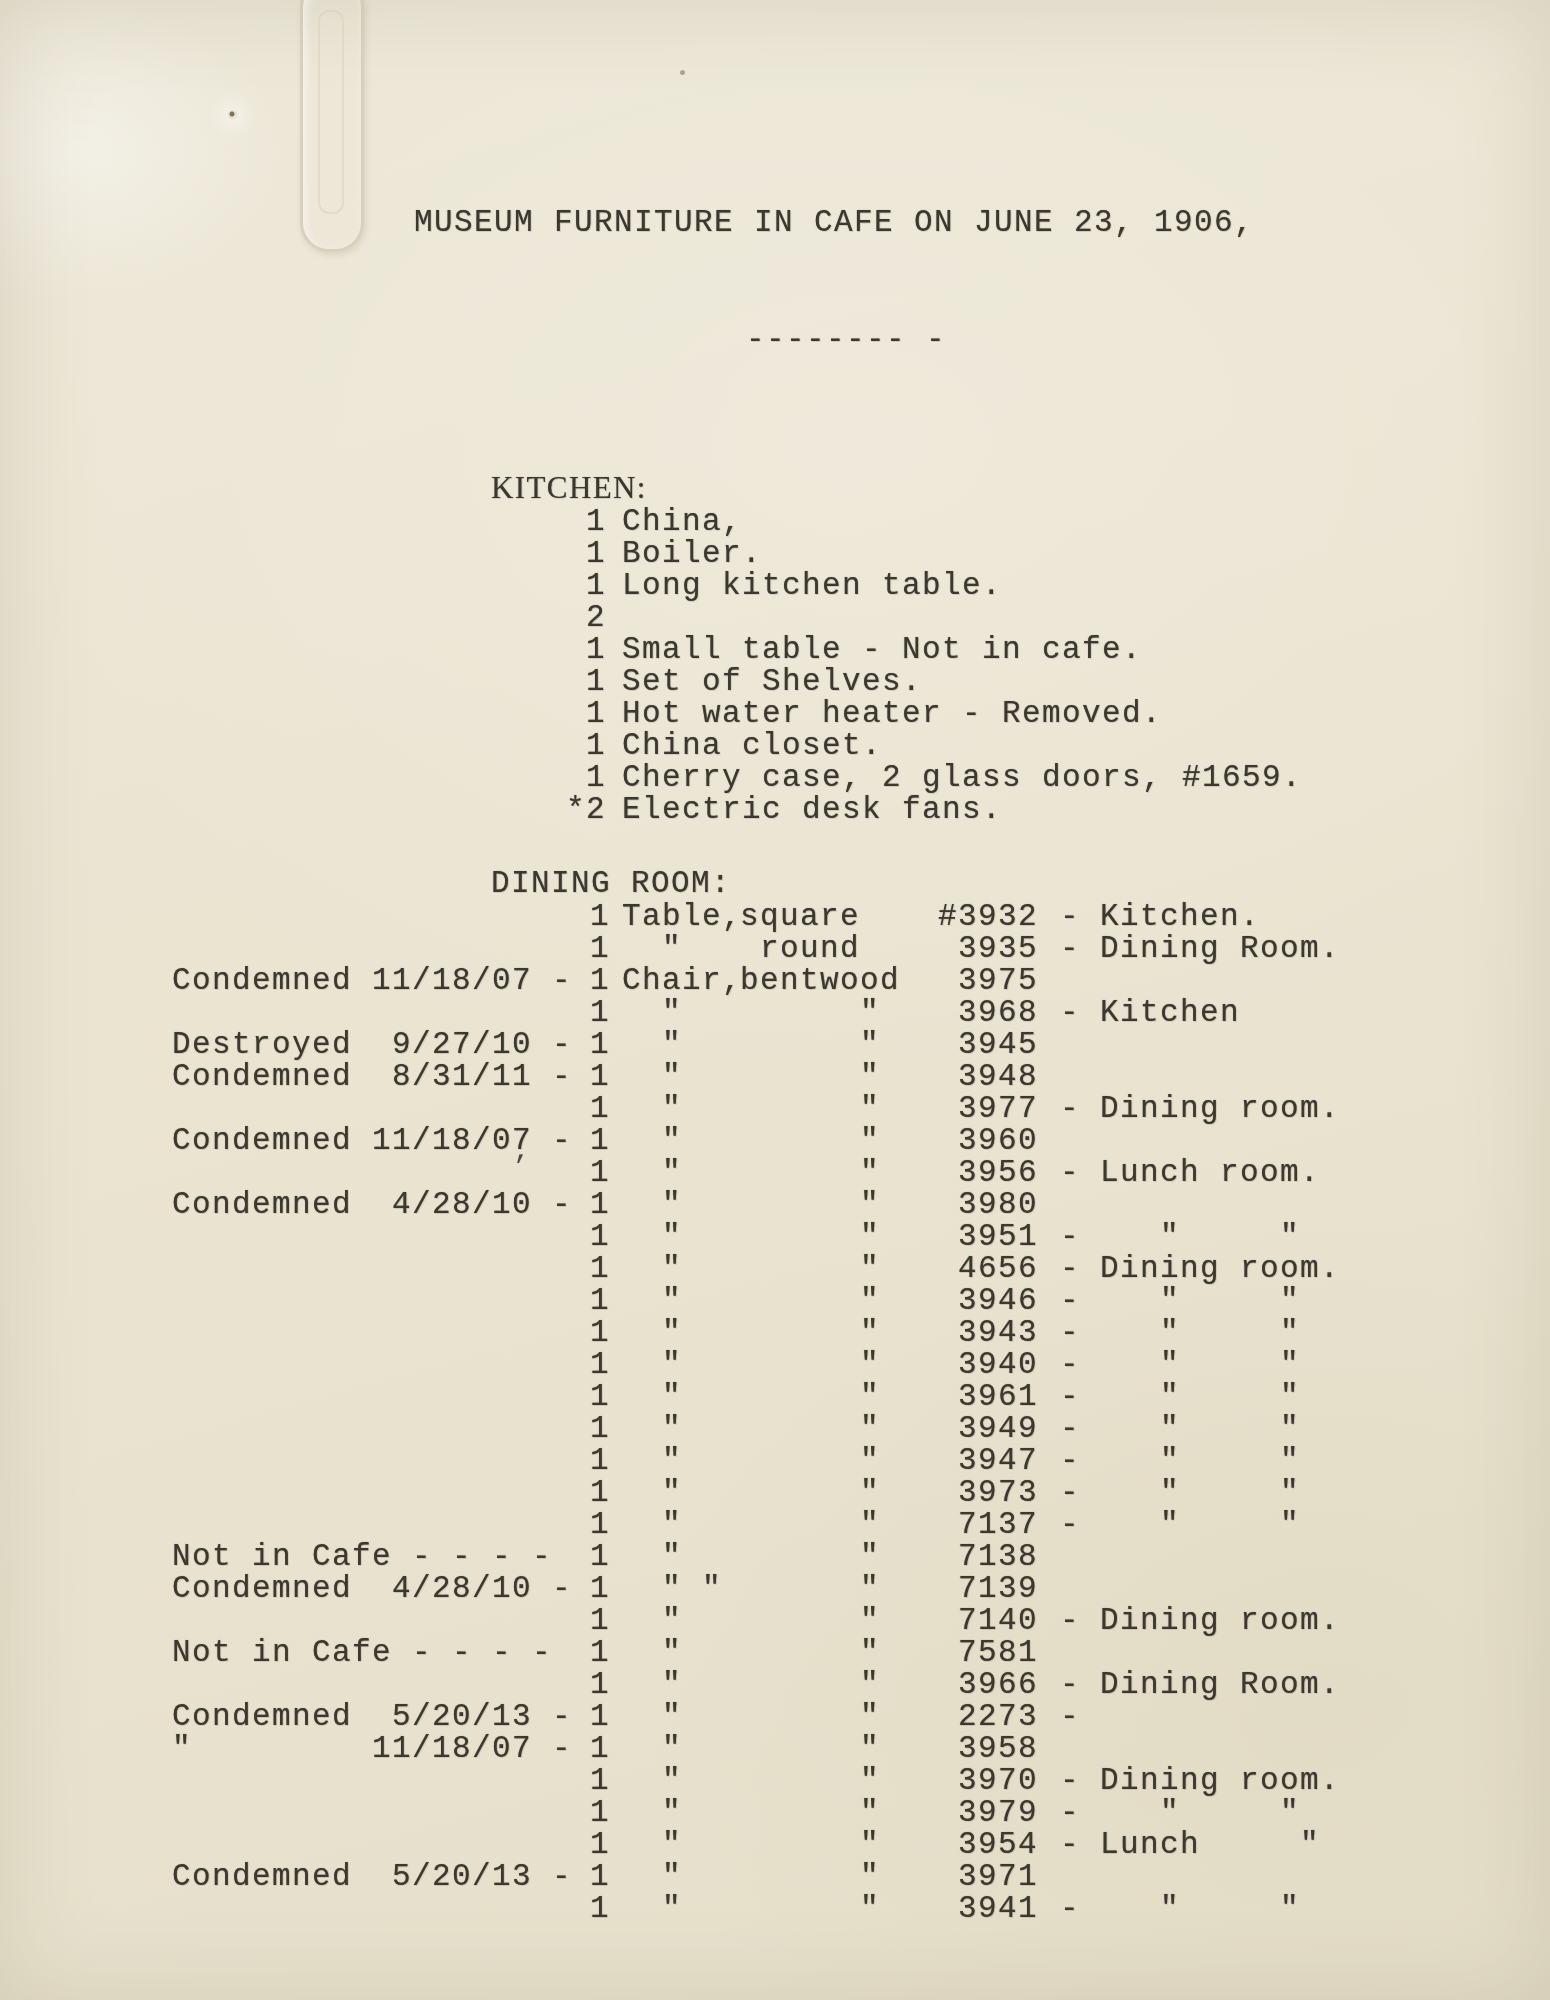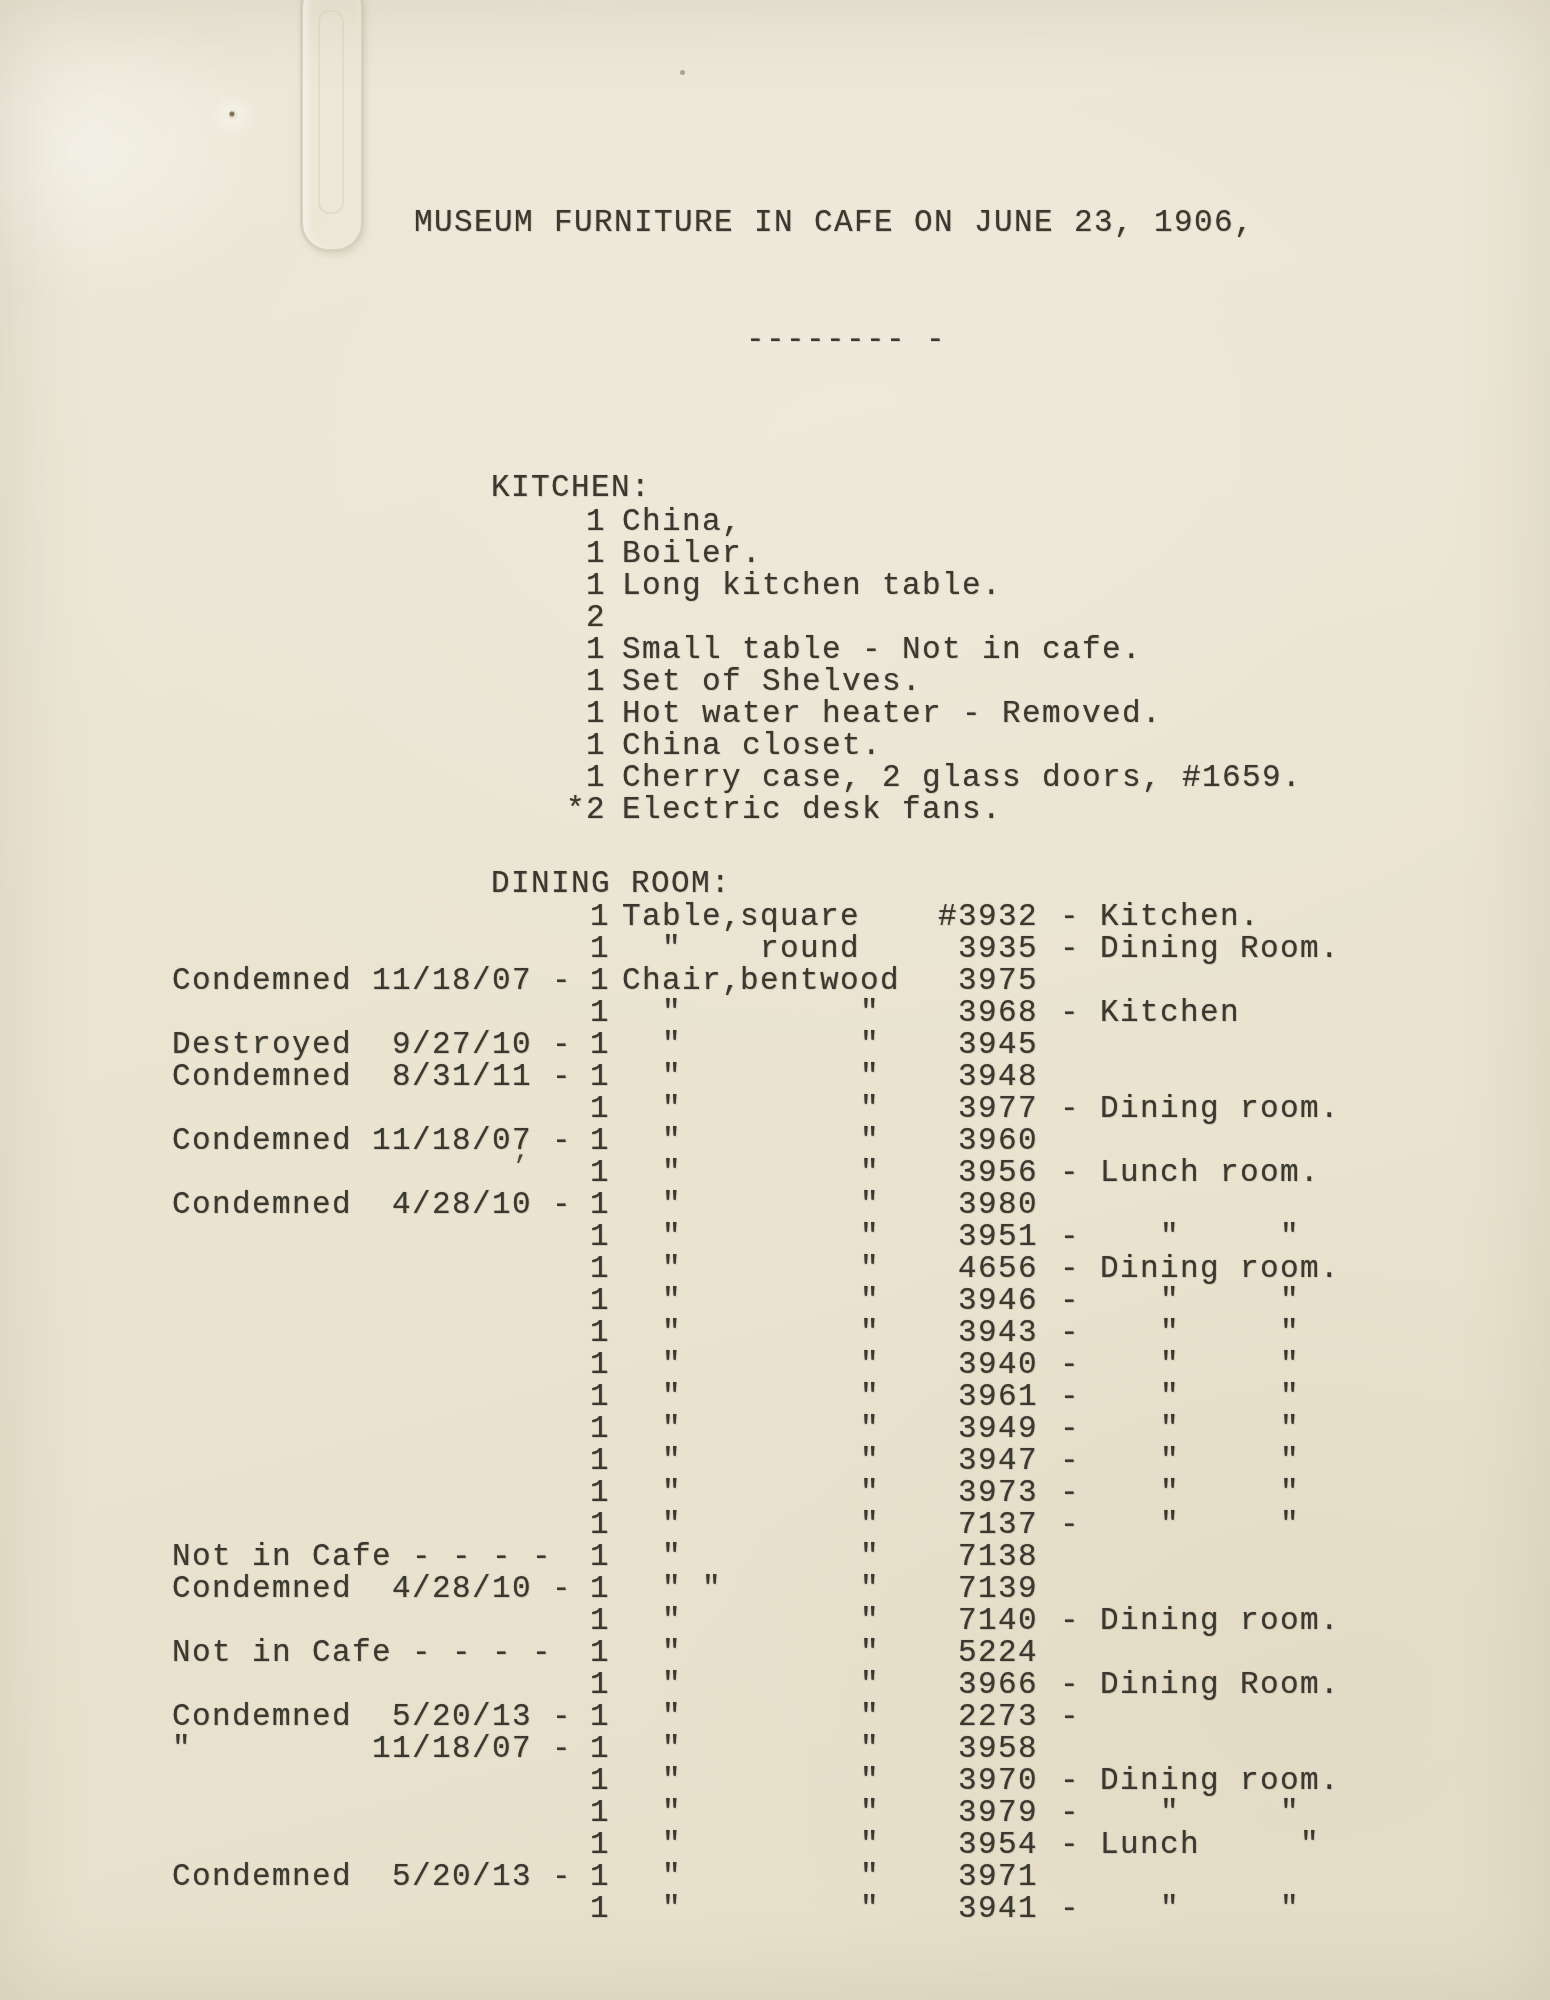--- a/index.html
+++ b/index.html
@@ -20,21 +20,21 @@
     letter-spacing:1.4px;
   }
   .ink{
     position:absolute;
     white-space:pre;
     text-shadow:0 0 1px rgba(55,52,44,0.55), 1px 1px 0 rgba(55,52,44,0.10);
   }
   .title1{left:414px;top:205px;}
   .title2{left:462px;top:275px;}
   .divider{left:746px;top:322px;}
-  .kitchen-heading{left:491px;top:470px;}
+  .kitchen-heading{left:491px;top:470px;font-family:Liberation Serif, serif;}
   .dining-heading{left:491px;top:866px;}
   .kitchen-list{position:absolute;left:0;top:504px;width:1550px;}
   .dining-list{position:absolute;left:0;top:899px;width:1550px;}
   .krow,.drow{position:relative;height:32px;}
   .krow span,.drow span{
     position:absolute;top:0;white-space:pre;
     text-shadow:0 0 1px rgba(55,52,44,0.55), 1px 1px 0 rgba(55,52,44,0.10);
   }
   .kqty{left:548px;width:58px;text-align:right;}
   .ktext{left:622px;}
@@ -347,21 +347,21 @@
         <span class="c-variant">      "</span>
         <span class="c-num"> 7140</span>
         <span class="c-tail">- Dining room.</span>
       </div>
 
       <div class="drow">
         <span class="c-note">Not in Cafe - - - - </span>
         <span class="c-qty">1</span>
         <span class="c-item">  "</span>
         <span class="c-variant">      "</span>
-        <span class="c-num"> 5224</span>
+        <span class="c-num"> 7581</span>
         <span class="c-tail"></span>
       </div>
 
       <div class="drow">
         <span class="c-note"></span>
         <span class="c-qty">1</span>
         <span class="c-item">  "</span>
         <span class="c-variant">      "</span>
         <span class="c-num"> 3966</span>
         <span class="c-tail">- Dining Room.</span>

